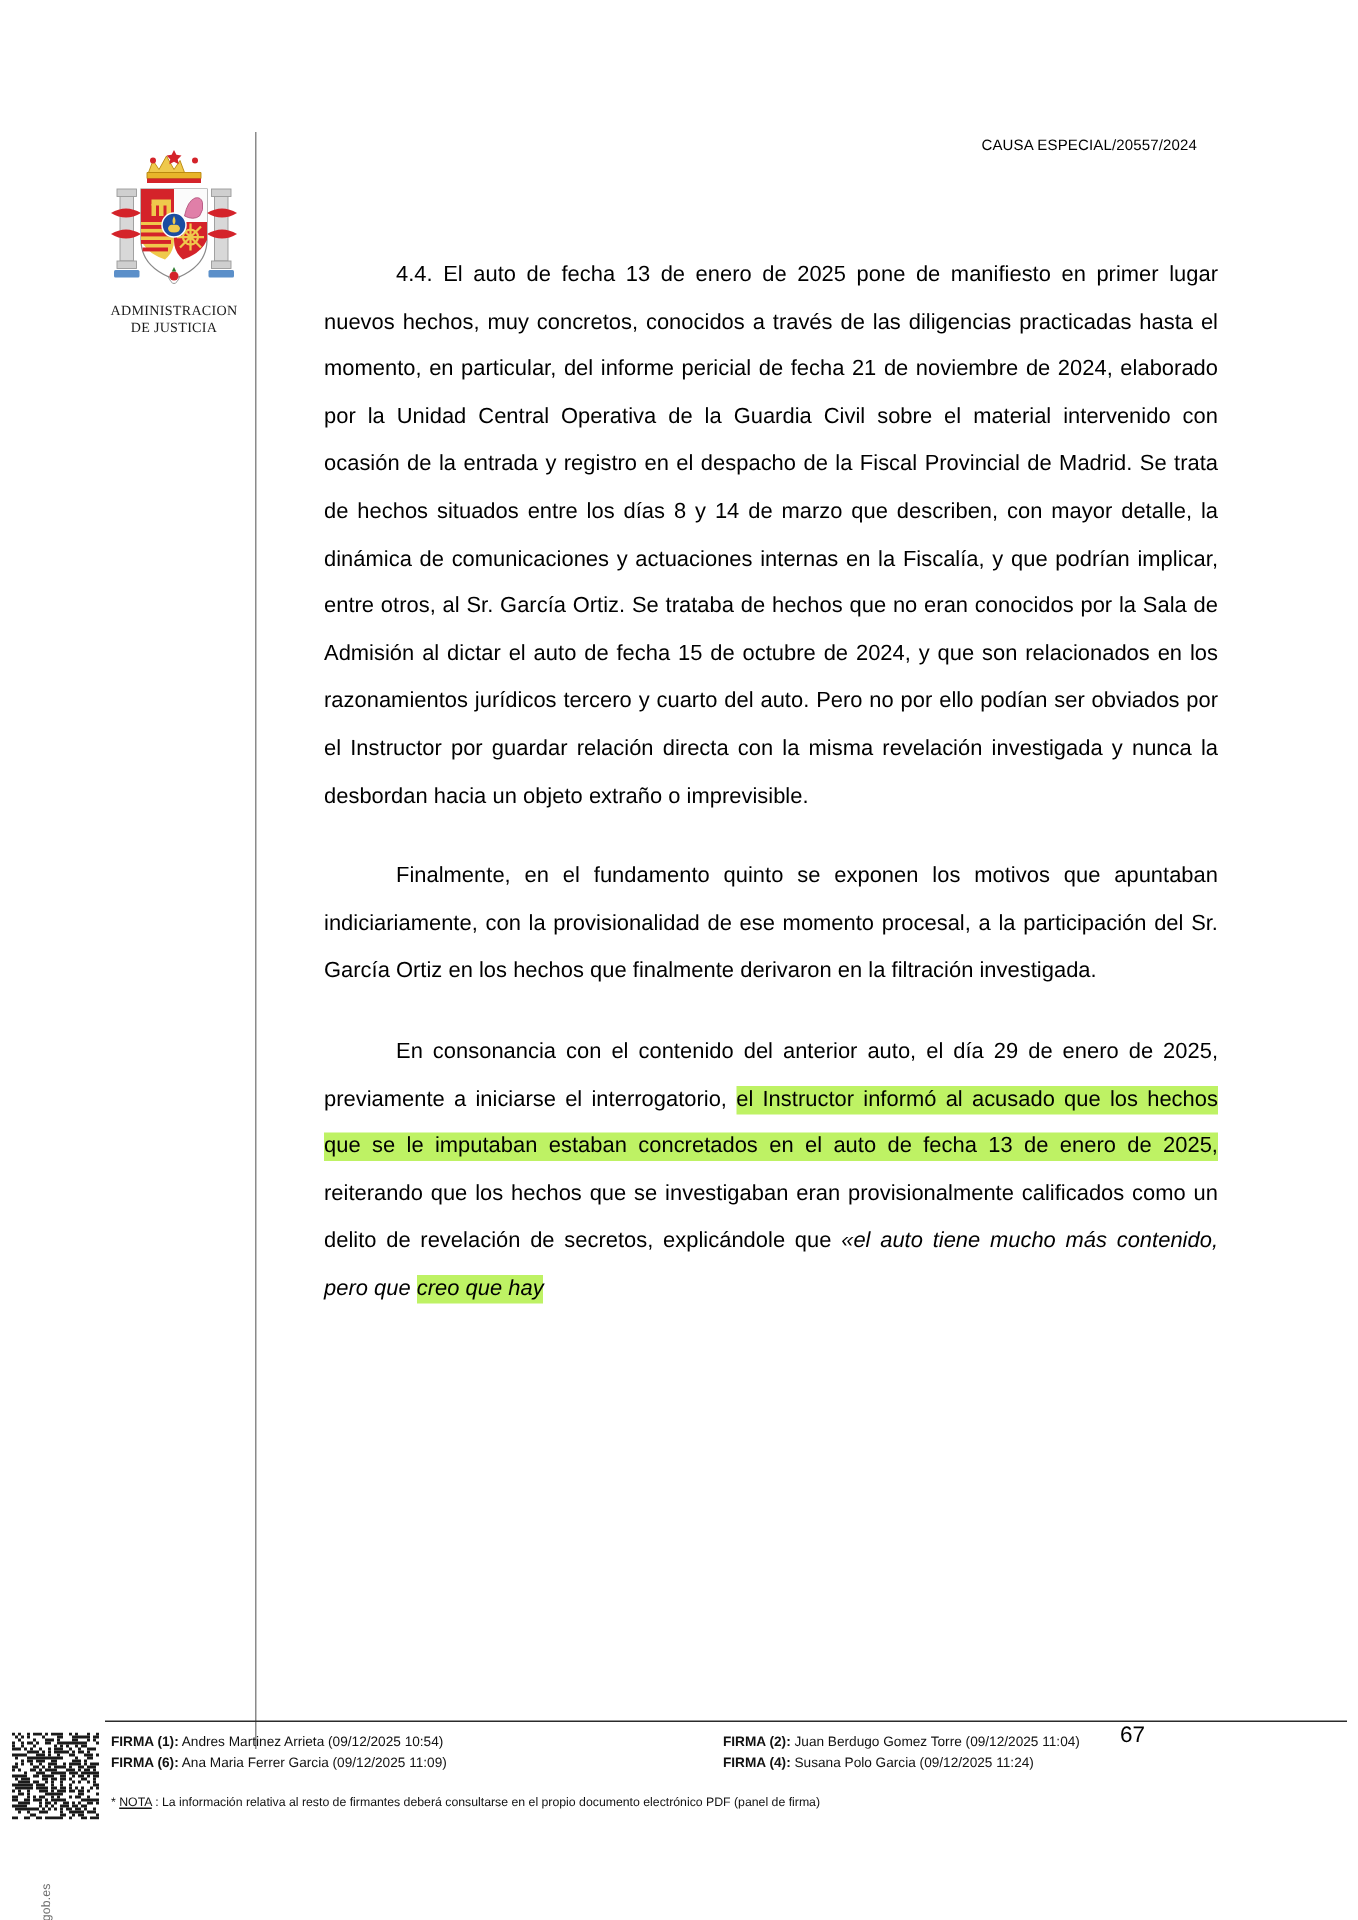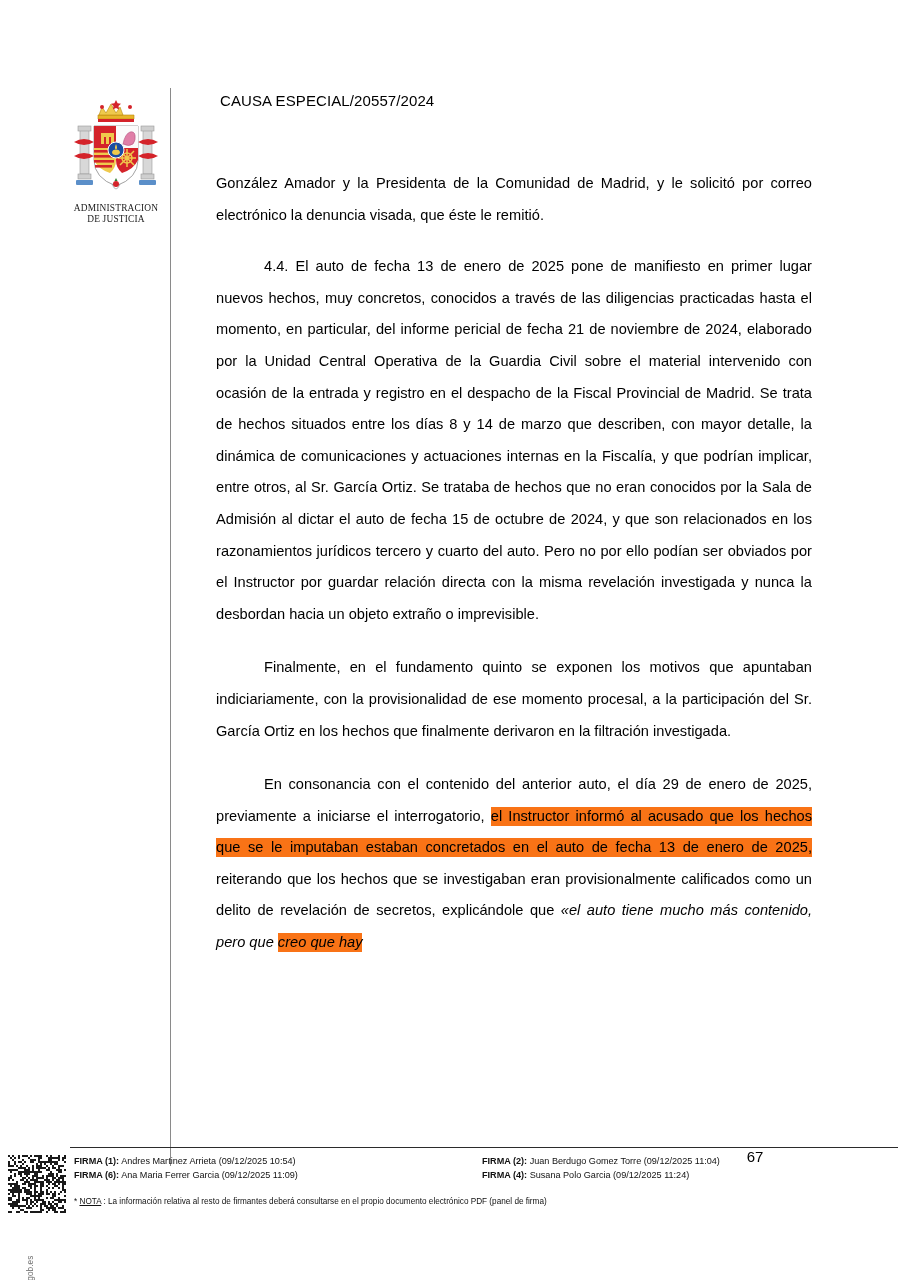--- a/index.html
+++ b/index.html
@@ -62,25 +62,25 @@
     left: 170px;
     top: 88px;
     width: 1px;
     height: 1078px;
     background: #8a8a8a;
   }
 
   
   .doc-header {
     position: absolute;
-    left: 220px;
+    left: 204px;
     top: 92px;
     width: 594px;
-    text-align: left;
-    font-size: 15px;
+    text-align: right;
+    font-size: 10px;
     letter-spacing: 0.1px;
   }
 
   
   .body-col {
     position: absolute;
     left: 216px;
     top: 168px;
     width: 596px;
   }
@@ -88,21 +88,21 @@
     margin: 0 0 22px 0;
     font-size: 14.6px;
     line-height: 31.6px;
     text-align: justify;
     text-justify: inter-word;
     letter-spacing: 0.02px;
   }
   p.para.indent { text-indent: 48px; }
   p.tight { margin-bottom: 20px; }
   .hl {
-    background: #f97316;
+    background: #bef264;
     box-decoration-break: clone;
     -webkit-box-decoration-break: clone;
     padding: 1px 0 2px 0;
   }
   .ital { font-style: italic; }
 
   
   .page-no {
     position: absolute;
     left: 700px;
@@ -240,21 +240,20 @@
     <div>DE JUSTICIA</div>
   </div>
 </div>
 
 <div class="divider"></div>
 
 <div class="doc-header">CAUSA ESPECIAL/20557/2024</div>
 
 <div class="body-col">
 
-  <p class="para tight">González Amador y la Presidenta de la Comunidad de Madrid, y le solicitó por correo electrónico la denuncia visada, que éste le remitió.</p>
 
 
   <p class="para indent">4.4. El auto de fecha 13 de enero de 2025 pone de manifiesto en primer lugar nuevos hechos, muy concretos, conocidos a través de las diligencias practicadas hasta el momento, en particular, del informe pericial de fecha 21 de noviembre de 2024, elaborado por la Unidad Central Operativa de la Guardia Civil sobre el material intervenido con ocasión de la entrada y registro en el despacho de la Fiscal Provincial de Madrid. Se trata de hechos situados entre los días 8 y 14 de marzo que describen, con mayor detalle, la dinámica de comunicaciones y actuaciones internas en la Fiscalía, y que podrían implicar, entre otros, al Sr. García Ortiz. Se trataba de hechos que no eran conocidos por la Sala de Admisión al dictar el auto de fecha 15 de octubre de 2024, y que son relacionados en los razonamientos jurídicos tercero y cuarto del auto. Pero no por ello podían ser obviados por el Instructor por guardar relación directa con la misma revelación investigada y nunca la desbordan hacia un objeto extraño o imprevisible.</p>
 
   <p class="para indent">Finalmente, en el fundamento quinto se exponen los motivos que apuntaban indiciariamente, con la provisionalidad de ese momento procesal, a la participación del Sr. García Ortiz en los hechos que finalmente derivaron en la filtración investigada.</p>
 
   <p class="para indent"><span>En consonancia con el contenido del anterior auto, el día 29 de enero de 2025, previamente a iniciarse el interrogatorio, </span><span class="hl">el Instructor informó al acusado que los hechos que se le imputaban estaban concretados en el auto de fecha 13 de enero de 2025,</span><span> reiterando que los hechos que se investigaban eran provisionalmente calificados como un delito de revelación de secretos, explicándole que </span><span class="ital">«el auto tiene mucho más contenido, pero que </span><span class="hl ital">creo que hay</span></p>
 
 </div>
 

